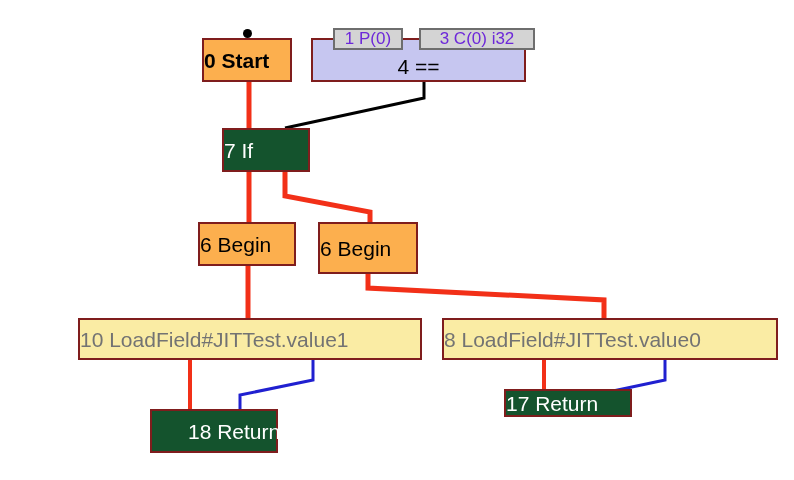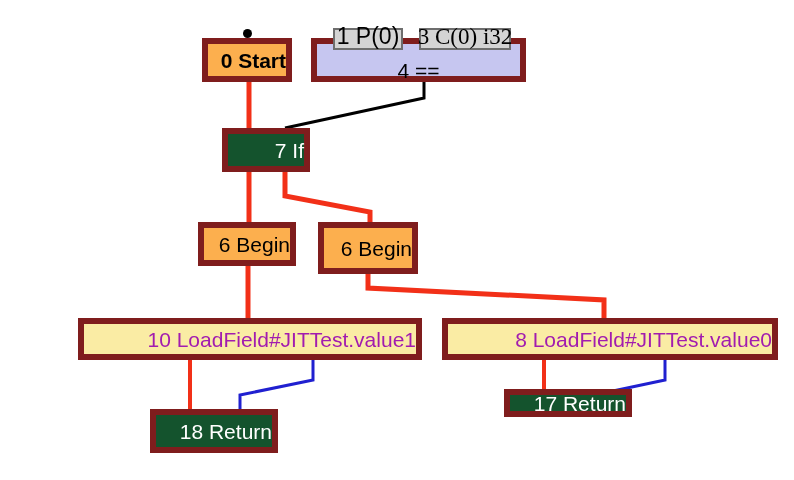--- a/index.html
+++ b/index.html
@@ -26,24 +26,24 @@
     position: absolute;
     left: 0;
     top: 0;
     width: 794px;
     height: 480px;
     pointer-events: none;
   }
   .node {
     position: absolute;
     box-sizing: border-box;
-    border: 6px solid #7f1d1d;
+    border: 2px solid #7f1d1d;
     display: flex;
     align-items: center;
-    justify-content: flex-end;
+    justify-content: flex-start;
     white-space: nowrap;
     line-height: 1;
   }
   .node-label {
     display: block;
     white-space: nowrap;
   }
   .n-start {
     background: #fcaf4e;
     color: #000000;
@@ -55,21 +55,21 @@
     color: #000000;
     font-size: 21px;
   }
   .n-if, .n-return {
     background: #14532d;
     color: #ffffff;
     font-size: 21px;
   }
   .n-loadfield {
     background: #faeca4;
-    color: #a21caf;
+    color: #737373;
     font-size: 21px;
   }
   .n-cmp {
     background: #c6c6f0;
     color: #000000;
     font-size: 21px;
     align-items: flex-start;
     padding-top: 16px;
   }
   .cmp-body {
@@ -77,24 +77,24 @@
     width: 100%;
     text-align: center;
     position: relative;
     z-index: 1;
   }
   .port {
     position: absolute;
     box-sizing: border-box;
     background: #d4d4d4;
     border: 2px solid #6e6e6e;
-    color: #000000;
-    font-size: 23px;
+    color: #6d28d9;
+    font-size: 17px;
     display: flex;
-    align-items: flex-end;
+    align-items: flex-start;
     justify-content: center;
     white-space: nowrap;
     line-height: 1;
     z-index: 3;
   }
   .start-dot {
     position: absolute;
     width: 9px;
     height: 9px;
     background: #000000;
@@ -124,21 +124,21 @@
     <span class="node-label">0 Start</span>
   </div>
   <div class="start-dot" style="left:243px; top:29px;"></div>
 
   <div class="node n-cmp" style="left:311px; top:38px; width:215px; height:44px;">
     <span class="cmp-body">4 ==</span>
   </div>
   <div class="port" style="left:333px; top:28px; width:70px; height:22px;">
     <span>1 P(0)</span>
   </div>
-  <div class="port" style="left:419px; top:28px; width:92px; height:22px;font-family:Liberation Serif, serif;">
+  <div class="port" style="left:419px; top:28px; width:116px; height:22px;">
     <span>3 C(0) i32</span>
   </div>
 
   <div class="node n-if" style="left:222px; top:128px; width:88px; height:44px;">
     <span class="node-label">7 If</span>
   </div>
 
   <div class="node n-begin" style="left:198px; top:222px; width:98px; height:44px;">
     <span class="node-label">6 Begin</span>
   </div>

